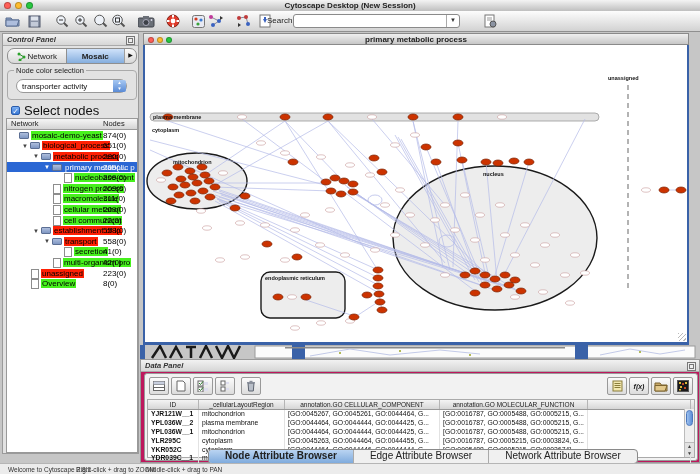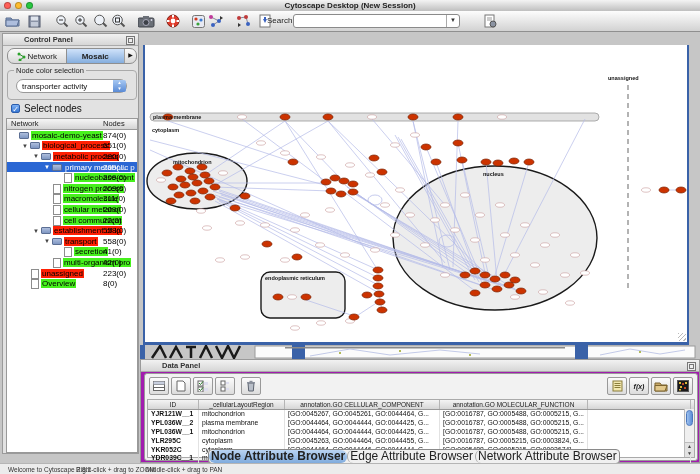--- a/index.html
+++ b/index.html
@@ -18,38 +18,38 @@
   .toolbar{left:0;top:11px;width:700px;height:20px;
     background:linear-gradient(#fdfdfd,#d2d2d2);border-bottom:1px solid #8f8f8f;}
   .tbtn{position:absolute;top:1px;width:20px;height:18px;display:flex;align-items:center;justify-content:center;}
   .searchlbl{position:absolute;top:5px;font-size:8px;color:#222;}
   .searchbox{position:absolute;top:3px;height:12px;background:#fff;border:1px solid #8a8a8a;border-radius:3px;display:flex;}
   .searchbox input{border:0;outline:0;width:148px;height:10px;font-size:8px;padding:0 2px;background:transparent;}
   .searcharrow{width:12px;border-left:1px solid #aaa;font-size:6px;line-height:11px;text-align:center;color:#333;}
   
   .cpanel{left:2px;top:33px;width:137px;height:421px;background:#e2e2e2;border:1px solid #9a9a9a;box-sizing:border-box;}
   .phead{height:11px;background:linear-gradient(#f2f2f2,#d6d6d6);border-bottom:1px solid #aaa;
-    font-size:7.5px;font-weight:bold;color:#333;line-height:11px;padding-left:21px;position:relative;}
+    font-size:7.5px;font-weight:bold;color:#333;line-height:11px;padding-left:4px;position:relative;font-style:italic;}
   .floatico{position:absolute;right:3px;top:2px;width:7px;height:7px;border:1px solid #777;background:#eee;}
   .floatico:before{content:"";position:absolute;left:1px;top:1px;width:3px;height:3px;border:1px solid #777;}
   .cptabs{position:absolute;left:4px;top:14px;width:128px;height:14px;border:1px solid #8f8f8f;border-radius:7px;
     display:flex;overflow:hidden;background:linear-gradient(#fafafa,#d8d8d8);}
   .cptab{flex:1;font-size:8px;line-height:13px;text-align:center;color:#222;display:flex;align-items:center;justify-content:center;gap:2px;}
   .cptab.sel{background:linear-gradient(#cfe2fa,#85aede);font-weight:bold;border-left:1px solid #8f8f8f;}
   .tabarrow{width:11px;font-size:6px;line-height:13px;text-align:center;color:#111;border-left:1px solid #9f9f9f;}
   .groupbox{position:absolute;left:4px;top:36px;width:128px;height:28px;border:1px solid #aaa;border-radius:4px;}
   .grouplabel{position:absolute;left:6px;top:-5px;background:#e2e2e2;padding:0 2px;font-size:7.5px;color:#222;}
   .combo{position:absolute;left:8px;top:8px;width:111px;height:14px;background:#fff;border:1px solid #999;border-radius:7px;
     font-size:8px;line-height:13px;padding-left:5px;box-sizing:border-box;color:#111;}
   .combocap{position:absolute;right:0;top:0;width:13px;height:12px;border-radius:0 2px 2px 0;
     background:linear-gradient(#a7c8f2,#5a8bd6);color:#fff;font-size:4.5px;line-height:6px;text-align:center;}
   .checkrow{position:absolute;left:8px;top:69px;display:flex;align-items:center;gap:4px;}
   .checkbox{width:9px;height:9px;border-radius:2px;background:linear-gradient(#7db1f5,#3877d3);
     color:#fff;font-size:8px;line-height:9px;text-align:center;border:1px solid #2a5cab;box-sizing:border-box;}
-  .checklbl{font-size:10px;color:#111;}
+  .checklbl{font-size:13px;color:#111;}
   .treebox{position:absolute;left:3px;top:84px;width:130px;height:333px;background:#fff;border:1px solid #999;overflow:hidden;}
   .treehead{height:10px;background:linear-gradient(#f6f6f6,#d4d4d4);border-bottom:1px solid #999;position:relative;}
   .treehead span{position:absolute;font-size:7.5px;color:#222;top:0;line-height:10px;}
   .trow{height:10.6px;display:flex;align-items:center;position:relative;font-size:8px;white-space:nowrap;}
   .trow .lbl{padding:0 1px;overflow:hidden;max-width:92px;color:#000;}
   .hl-green{background:#47f01d;}
   .hl-red{background:#ff2004;}
   .trow.sel{background:#2a67d4;}
   .trow.sel .lbl{background:transparent;color:#fff;}
   .trow .num{position:absolute;left:96px;font-size:8px;color:#000;}
@@ -67,39 +67,39 @@
   .netwin .wtitle .title{text-align:center;font-size:8px;font-weight:bold;color:#222;line-height:11px;}
   .nlights{left:4px;top:3px;display:flex;gap:3px;position:absolute;}
   .nlight{width:6px;height:6px;border-radius:50%;border:1px solid rgba(0,0,0,.25);box-sizing:border-box;}
   .netcontent{position:absolute;left:0;top:12px;width:546px;height:300px;background:#fff;
     border-left:2px solid #3a62a8;border-right:2px solid #3a62a8;border-bottom:3px solid #3a62a8;box-sizing:border-box;}
   .grip{position:absolute;right:1px;bottom:1px;width:8px;height:8px;
     background:repeating-linear-gradient(135deg,#bbb 0 1px,transparent 1px 3px);}
   
   .fragstrip{left:140px;top:345px;width:560px;height:14px;}
   
-  .dpanel{left:140px;top:359px;width:560px;height:104px;background:#a21caf;border:1px solid #9a9a9a;box-sizing:border-box;}
+  .dpanel{left:140px;top:359px;width:560px;height:104px;background:#be185d;border:1px solid #9a9a9a;box-sizing:border-box;}
   .dpbody{position:absolute;left:3px;top:13px;width:552px;height:86px;background:#f2f2f2;border:1px solid #999;border-radius:3px;}
   .dptools{position:absolute;left:0;top:0;width:100%;height:24px;}
   .dbtn{position:absolute;top:3px;width:18px;height:16px;border:1px solid #999;border-radius:2px;
     background:linear-gradient(#fcfcfc,#dcdcdc);display:flex;align-items:center;justify-content:center;}
   .dtable{position:absolute;left:2px;top:25px;width:548px;height:59px;background:#fff;border:1px solid #aaa;box-sizing:border-box;}
   .dthead{height:9px;display:flex;background:linear-gradient(#f4f4f4,#d6d6d6);border-bottom:1px solid #999;}
   .dthead div{font-size:6.5px;line-height:9px;text-align:center;color:#222;border-right:1px solid #b5b5b5;
     overflow:hidden;white-space:nowrap;box-sizing:border-box;}
   .dtrow{height:8.9px;display:flex;}
   .dtrow div{font-size:6.8px;line-height:8.9px;color:#111;border-right:1px solid #e2e2e2;
     overflow:hidden;white-space:nowrap;padding-left:3px;box-sizing:border-box;}
   .dtrow div:first-child{font-weight:bold;}
   .vscroll{position:absolute;right:0;top:9px;bottom:0;width:9px;background:#efefef;border-left:1px solid #bbb;}
   .vthumb{position:absolute;left:1px;top:1px;width:7px;height:16px;border-radius:4px;
     background:linear-gradient(90deg,#9cc0ee,#5c8fd8);border:1px solid #4a77bd;box-sizing:border-box;}
   .varrows{position:absolute;left:0;bottom:0;width:9px;height:14px;font-size:5px;line-height:7px;text-align:center;color:#444;background:#e2e2e2;border-top:1px solid #bbb;}
   .btabs{left:208px;top:449px;height:13px;display:flex;border:1px solid #8a8a8a;border-radius:4px;overflow:hidden;background:#f0f0f0;}
-  .btab{font-size:12px;line-height:12px;padding:0 2px;color:#222;border-left:1px solid #aaa;border-radius:6px;}
+  .btab{font-size:10px;line-height:12px;padding:0 16px;color:#222;border-left:1px solid #aaa;}
   .btab:first-child{border-left:0;}
   .btab.sel{background:linear-gradient(#bad4f2,#7fabdd);font-weight:bold;}
   
   .statusbar{left:0;top:463px;width:700px;height:11px;background:#ececec;border-top:1px solid #b5b5b5;}
   .statusbar span{position:absolute;font-size:6.5px;color:#333;top:2px;}
   svg text{font-family:"Liberation Sans",sans-serif;}
 </style>
 </head>
 <body>
 
@@ -360,20 +360,28 @@
           <span class="arrow"></span>
           <span class="ico-file"></span>
           <span class="lbl hl-green">Overview</span>
           <span class="num">8(0)</span>
         </div>
       </div>
   </div>
 </div>
 
 <div class="abs netwin">
+  <div class="wtitle">
+    <span class="nlights">
+      <span class="nlight l-red"></span>
+      <span class="nlight l-yel"></span>
+      <span class="nlight l-grn"></span>
+    </span>
+    <div class="title">primary metabolic process</div>
+  </div>
   <div class="netcontent">
     <svg id="net-svg" width="542" height="297" viewBox="0 0 542 297">
         <rect x="5" y="68" width="449" height="8" rx="4" fill="#e2e2e2" stroke="#9a9a9a" stroke-width="0.8"></rect>
         <ellipse cx="52" cy="136" rx="50" ry="28" fill="#ededed" stroke="#1a1a1a" stroke-width="1.4"></ellipse>
         <ellipse cx="350" cy="193" rx="102" ry="72" fill="#ededed" stroke="#1a1a1a" stroke-width="1.4"></ellipse>
         <rect x="116" y="227" width="84" height="46" rx="9" fill="#ededed" stroke="#1a1a1a" stroke-width="1.4"></rect>
         <line x1="483" y1="40" x2="483" y2="245" stroke="#9a9a9a" stroke-width="1.5" stroke-dasharray="5,4"></line>
         <line x1="72" y1="144" x2="320" y2="228" stroke="#b6bde8" stroke-width="0.8" opacity="0.9"></line>
         <line x1="74" y1="146" x2="332" y2="232" stroke="#b6bde8" stroke-width="0.8" opacity="0.9"></line>
         <line x1="75" y1="148" x2="344" y2="236" stroke="#b6bde8" stroke-width="0.8" opacity="0.9"></line>

